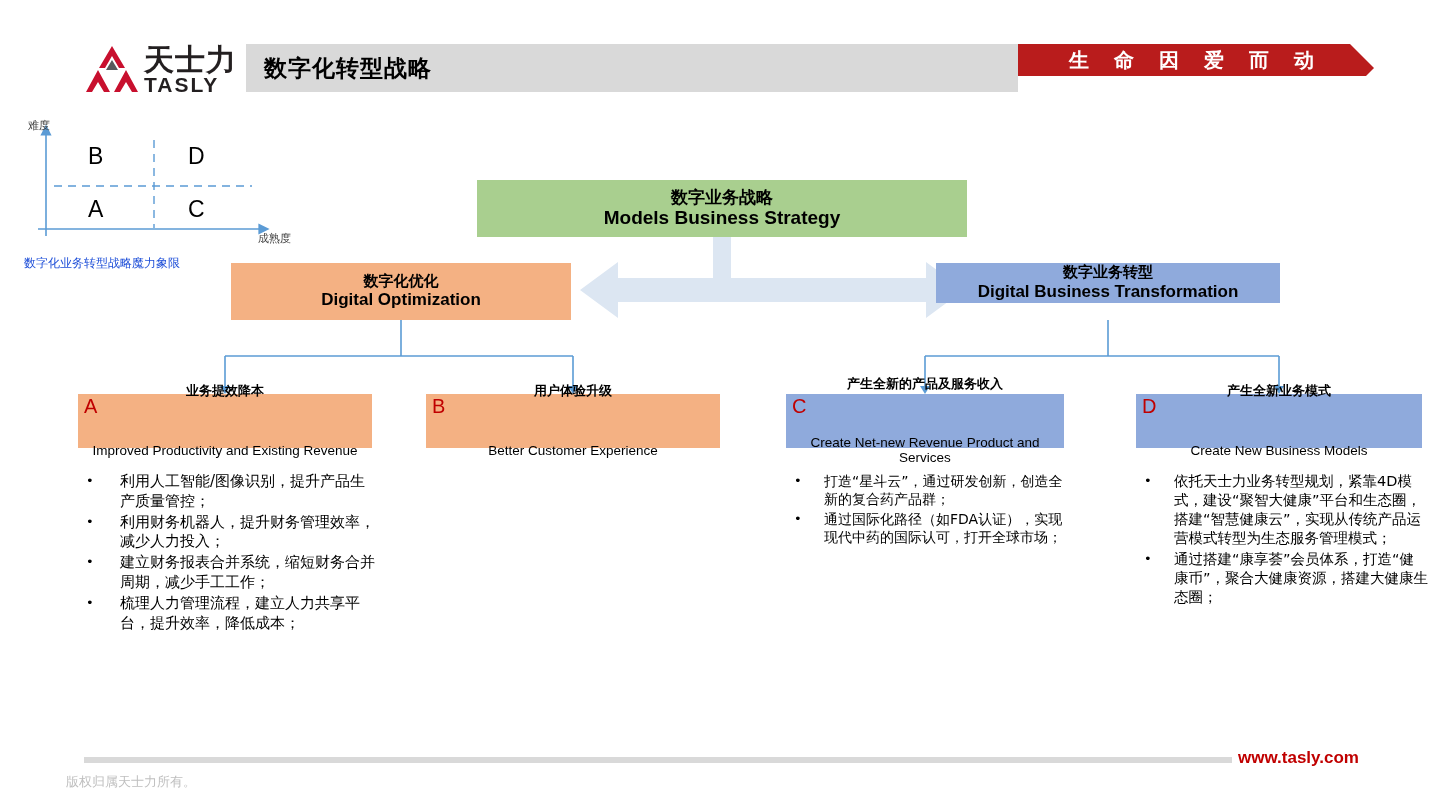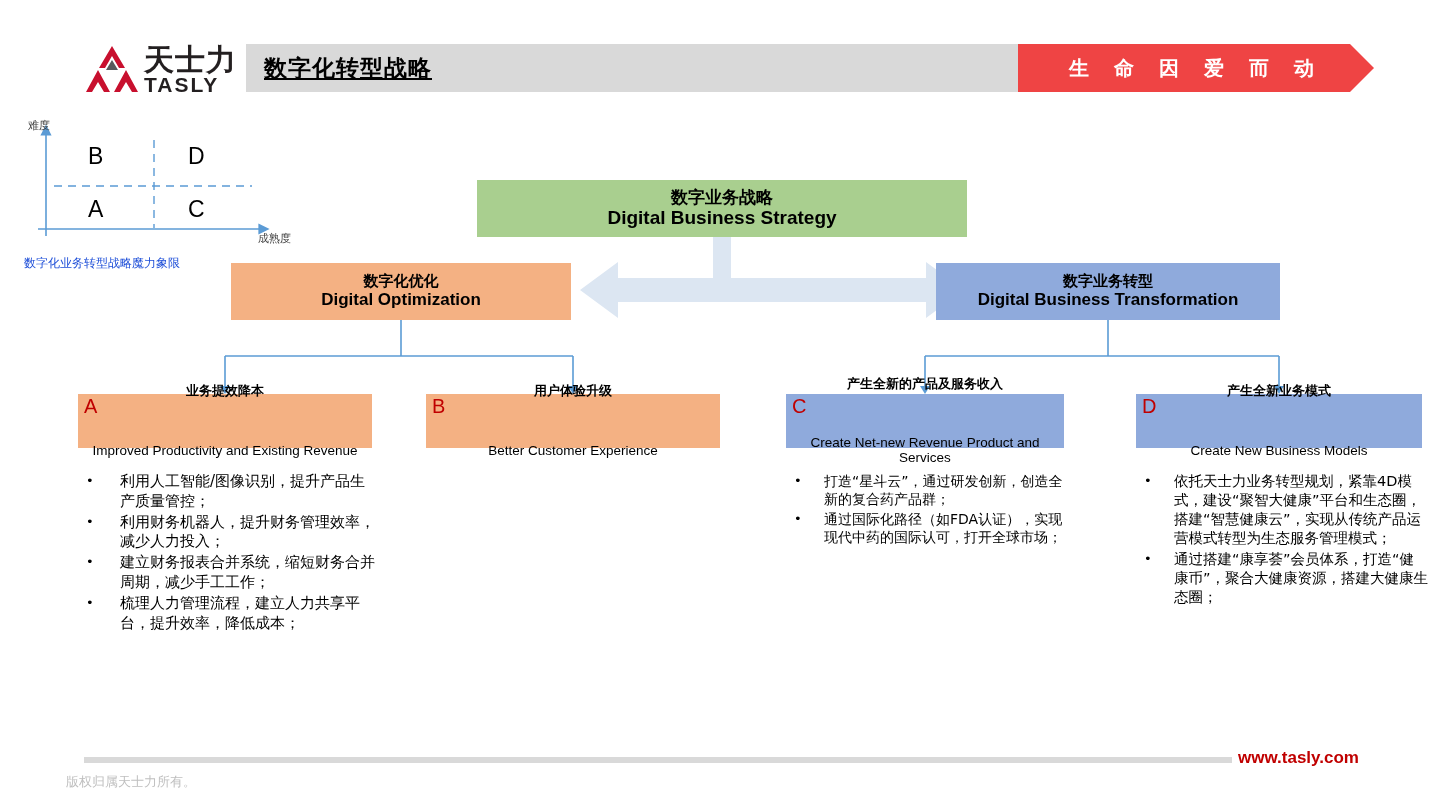--- a/index.html
+++ b/index.html
@@ -68,30 +68,29 @@
     display: flex;
     align-items: center;
   }
   .title-bar .title-text {
     margin-left: 18px;
     font-size: 23px;
     font-weight: bold;
     color: #000000;
     letter-spacing: 1px;
     font-family: "DejaVu Sans", "Liberation Sans", sans-serif;
-    text-decoration: underline;
   }
 
   .slogan-banner {
     position: absolute;
     left: 1018px;
     top: 44px;
     width: 356px;
-    height: 48px;
-    background: #ef4444;
+    height: 32px;
+    background: #b91c1c;
     color: #ffffff;
     font-size: 20px;
     font-weight: bold;
     letter-spacing: 9px;
     display: flex;
     align-items: center;
     justify-content: center;
     font-family: "DejaVu Sans", "Liberation Sans", sans-serif;
     clip-path: polygon(0 0, 100% 0, 100% 100%, 0 100%);
   }
@@ -184,21 +183,21 @@
     height: 57px;
     background: #f4b183;
   }
   .box-opt .cn { font-size: 15px; }
   .box-opt .en { font-size: 17px; }
 
   .box-trans {
     left: 936px;
     top: 263px;
     width: 344px;
-    height: 57px;
+    height: 40px;
     background: #8faadc;
   }
   .box-trans .cn { font-size: 15px; }
   .box-trans .en { font-size: 17px; }
 
   
   .leaf {
     position: absolute;
     box-sizing: border-box;
     height: 54px;
@@ -363,21 +362,21 @@
     <path d="M 1108 320 L 1108 356" stroke="#5b9bd5" stroke-width="1.6" fill="none"></path>
     <path d="M 925 356 L 1279 356" stroke="#5b9bd5" stroke-width="1.6" fill="none"></path>
     <path d="M 925 356 L 925 386" stroke="#5b9bd5" stroke-width="1.6" fill="none"></path>
     <polygon points="920,386 930,386 925,394" fill="#5b9bd5"></polygon>
     <path d="M 1279 356 L 1279 386" stroke="#5b9bd5" stroke-width="1.6" fill="none"></path>
     <polygon points="1274,386 1284,386 1279,394" fill="#5b9bd5"></polygon>
   </svg>
 
   <div class="box box-strategy">
     <div class="cn">数字业务战略</div>
-    <div class="en">Digital Business Strategy</div>
+    <div class="en">Models Business Strategy</div>
   </div>
 
   <div class="box box-opt">
     <div class="cn">数字化优化</div>
     <div class="en">Digital Optimization</div>
   </div>
 
   <div class="box box-trans">
     <div class="cn">数字业务转型</div>
     <div class="en">Digital Business Transformation</div>

